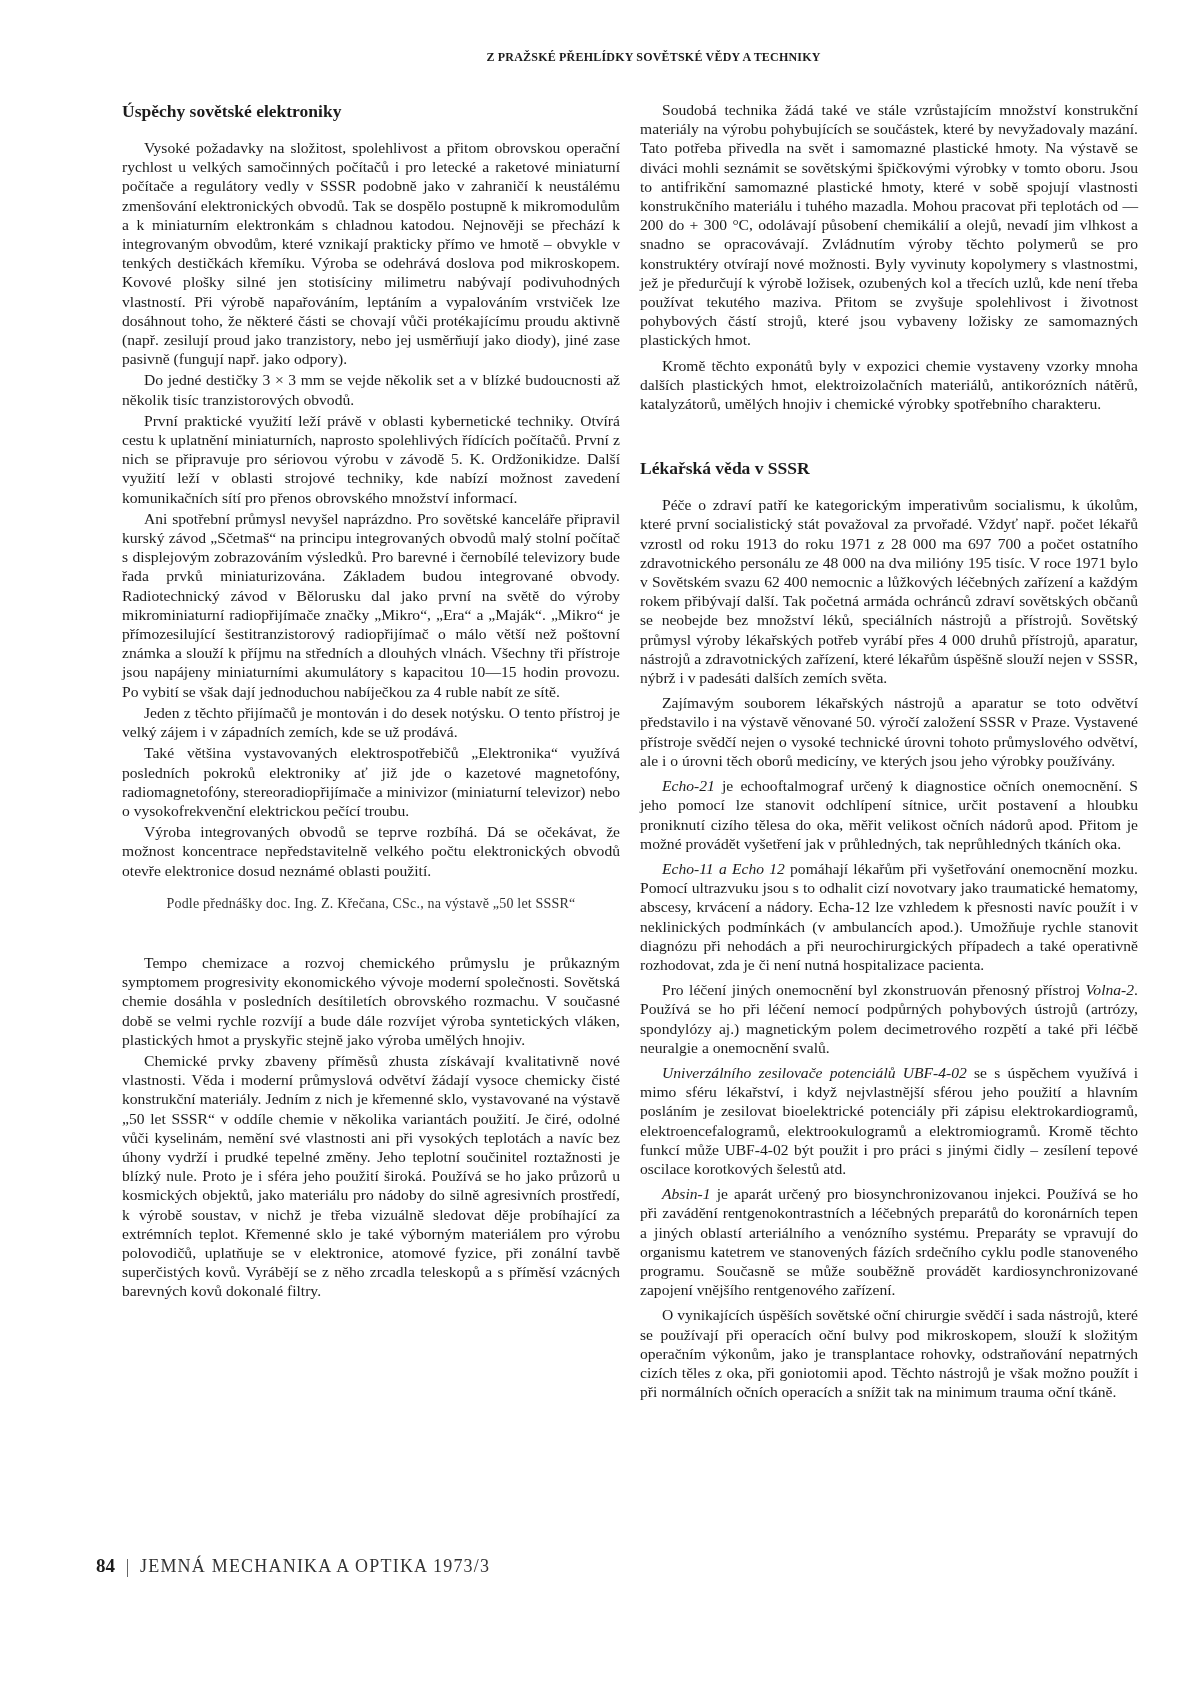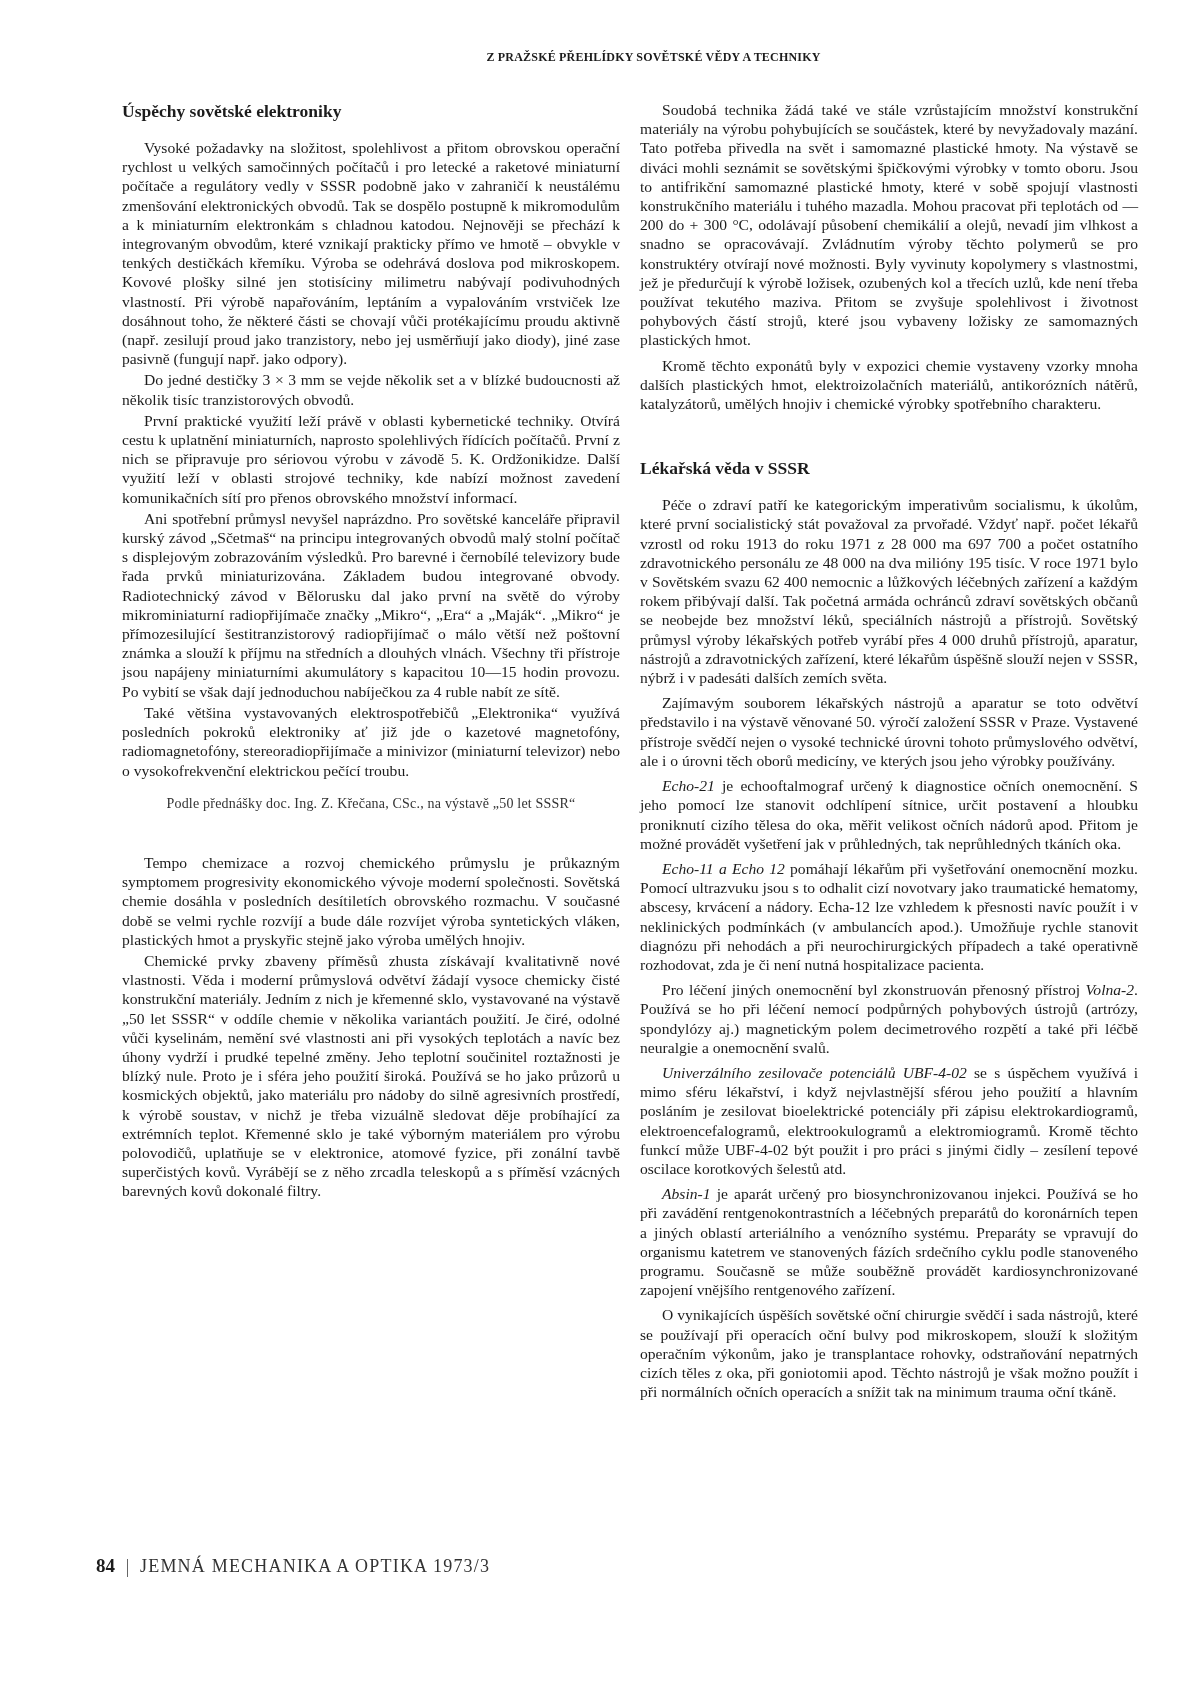--- a/index.html
+++ b/index.html
@@ -26,21 +26,23 @@
 <body>
 
 <div class="page-header">Z PRAŽSKÉ PŘEHLÍDKY SOVĚTSKÉ VĚDY A TECHNIKY</div>
 
 <div class="col col-left">
   <h2>Úspěchy sovětské elektroniky</h2>
   <p>Vysoké požadavky na složitost, spolehlivost a přitom obrovskou operační rychlost u velkých samočinných počítačů i pro letecké a raketové miniaturní počítače a regulátory vedly v SSSR podobně jako v zahraničí k neustálému zmenšování elektronických obvodů. Tak se dospělo postupně k mikromodulům a k miniaturním elektronkám s chladnou katodou. Nejnověji se přechází k integrovaným obvodům, které vznikají prakticky přímo ve hmotě – obvykle v tenkých destičkách křemíku. Výroba se odehrává doslova pod mikroskopem. Kovové plošky silné jen stotisíciny milimetru nabývají podivuhodných vlastností. Při výrobě napařováním, leptáním a vypalováním vrstviček lze dosáhnout toho, že některé části se chovají vůči protékajícímu proudu aktivně (např. zesilují proud jako tranzistory, nebo jej usměrňují jako diody), jiné zase pasivně (fungují např. jako odpory).</p>
   <p>Do jedné destičky 3 × 3 mm se vejde několik set a v blízké budoucnosti až několik tisíc tranzistorových obvodů.</p>
   <p>První praktické využití leží právě v oblasti kybernetické techniky. Otvírá cestu k uplatnění miniaturních, naprosto spolehlivých řídících počítačů. První z nich se připravuje pro sériovou výrobu v závodě 5. K. Ordžonikidze. Další využití leží v oblasti strojové techniky, kde nabízí možnost zavedení komunikačních sítí pro přenos obrovského množství informací.</p>
   <p>Ani spotřební průmysl nevyšel naprázdno. Pro sovětské kanceláře připravil kurský závod „Sčetmaš“ na principu integrovaných obvodů malý stolní počítač s displejovým zobrazováním výsledků. Pro barevné i černobílé televizory bude řada prvků miniaturizována. Základem budou integrované obvody. Radiotechnický závod v Bělorusku dal jako první na světě do výroby mikrominiaturní radiopřijímače značky „Mikro“, „Era“ a „Maják“. „Mikro“ je přímozesilující šestitranzistorový radiopřijímač o málo větší než poštovní známka a slouží k příjmu na středních a dlouhých vlnách. Všechny tři přístroje jsou napájeny miniaturními akumulátory s kapacitou 10—15 hodin provozu. Po vybití se však dají jednoduchou nabíječkou za 4 ruble nabít ze sítě.</p>
+  <p>Jeden z těchto přijímačů je montován i do desek notýsku. O tento přístroj je velký zájem i v západních zemích, kde se už prodává.</p>
   <p>Také většina vystavovaných elektrospotřebičů „Elektronika“ využívá posledních pokroků elektroniky ať již jde o kazetové magnetofóny, radiomagnetofóny, stereoradiopřijímače a minivizor (miniaturní televizor) nebo o vysokofrekvenční elektrickou pečící troubu.</p>
+  <p>Výroba integrovaných obvodů se teprve rozbíhá. Dá se očekávat, že možnost koncentrace nepředstavitelně velkého počtu elektronických obvodů otevře elektronice dosud neznámé oblasti použití.</p>
   <p class="source">Podle přednášky doc. Ing. Z. Křečana, CSc., na výstavě „50 let SSSR“</p>
 
   <p>Tempo chemizace a rozvoj chemického průmyslu je průkazným symptomem progresivity ekonomického vývoje moderní společnosti. Sovětská chemie dosáhla v posledních desítiletích obrovského rozmachu. V současné době se velmi rychle rozvíjí a bude dále rozvíjet výroba syntetických vláken, plastických hmot a pryskyřic stejně jako výroba umělých hnojiv.</p>
   <p>Chemické prvky zbaveny příměsů zhusta získávají kvalitativně nové vlastnosti. Věda i moderní průmyslová odvětví žádají vysoce chemicky čisté konstrukční materiály. Jedním z nich je křemenné sklo, vystavované na výstavě „50 let SSSR“ v oddíle chemie v několika variantách použití. Je čiré, odolné vůči kyselinám, nemění své vlastnosti ani při vysokých teplotách a navíc bez úhony vydrží i prudké tepelné změny. Jeho teplotní součinitel roztažnosti je blízký nule. Proto je i sféra jeho použití široká. Používá se ho jako průzorů u kosmických objektů, jako materiálu pro nádoby do silně agresivních prostředí, k výrobě soustav, v nichž je třeba vizuálně sledovat děje probíhající za extrémních teplot. Křemenné sklo je také výborným materiálem pro výrobu polovodičů, uplatňuje se v elektronice, atomové fyzice, při zonální tavbě superčistých kovů. Vyrábějí se z něho zrcadla teleskopů a s příměsí vzácných barevných kovů dokonalé filtry.</p>
 </div>
 
 <div class="col col-right">
   <p>Soudobá technika žádá také ve stále vzrůstajícím množství konstrukční materiály na výrobu pohybujících se součástek, které by nevyžadovaly mazání. Tato potřeba přivedla na svět i samomazné plastické hmoty. Na výstavě se diváci mohli seznámit se sovětskými špičkovými výrobky v tomto oboru. Jsou to antifrikční samomazné plastické hmoty, které v sobě spojují vlastnosti konstrukčního materiálu i tuhého mazadla. Mohou pracovat při teplotách od — 200 do + 300 °C, odolávají působení chemikálií a olejů, nevadí jim vlhkost a snadno se opracovávají. Zvládnutím výroby těchto polymerů se pro konstruktéry otvírají nové možnosti. Byly vyvinuty kopolymery s vlastnostmi, jež je předurčují k výrobě ložisek, ozubených kol a třecích uzlů, kde není třeba používat tekutého maziva. Přitom se zvyšuje spolehlivost i životnost pohybových částí strojů, které jsou vybaveny ložisky ze samomazných plastických hmot.</p>
   <p class="gap">Kromě těchto exponátů byly v expozici chemie vystaveny vzorky mnoha dalších plastických hmot, elektroizolačních materiálů, antikorózních nátěrů, katalyzátorů, umělých hnojiv i chemické výrobky spotřebního charakteru.</p>
 

